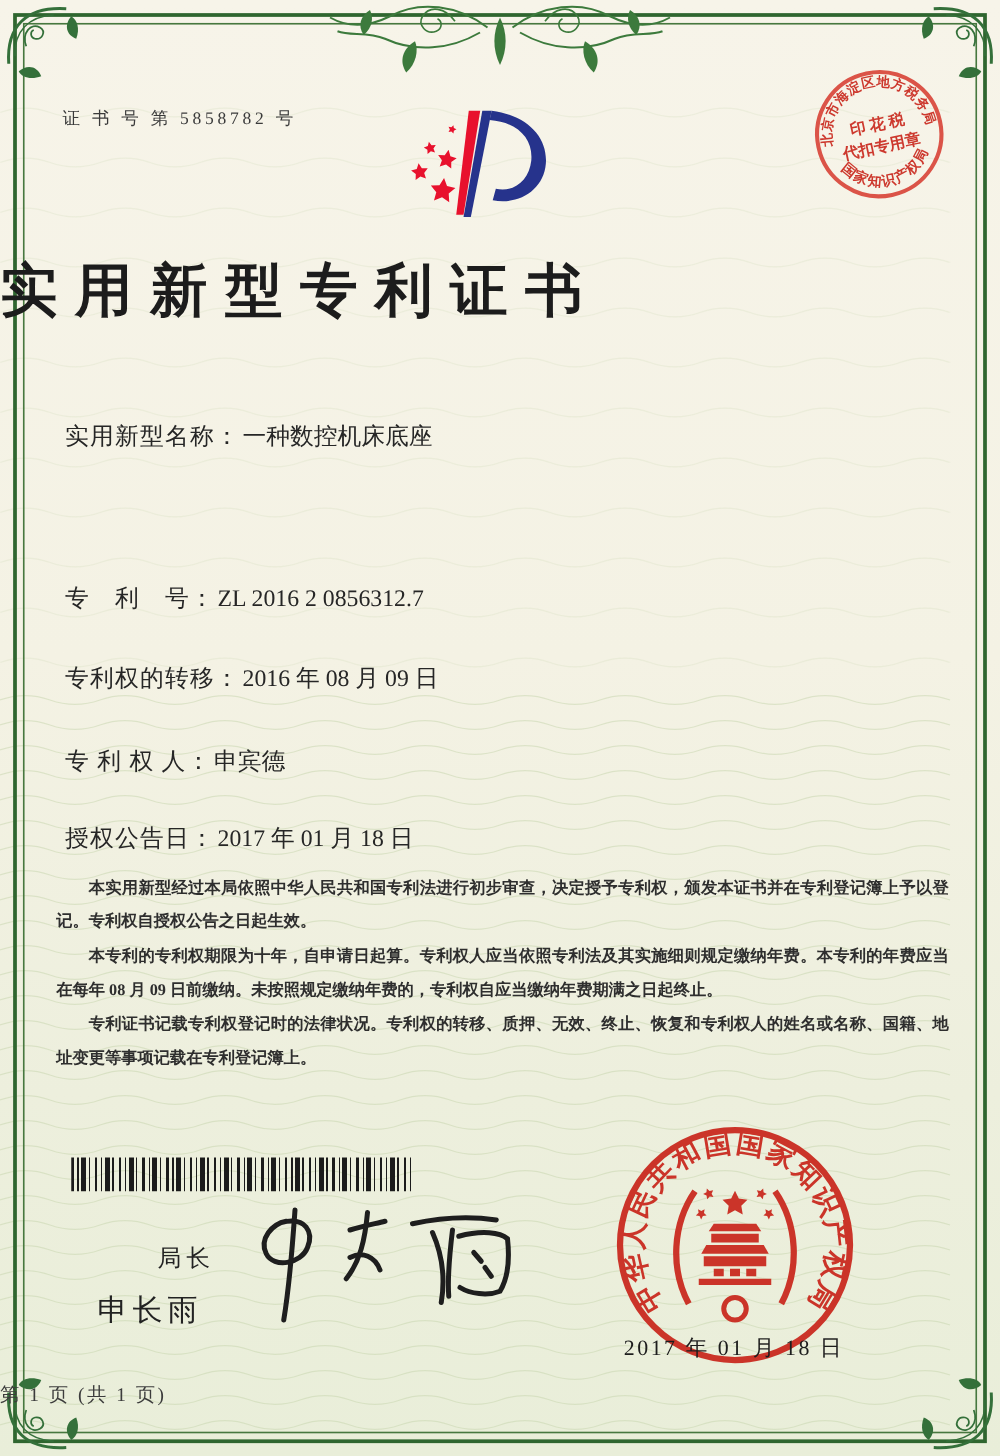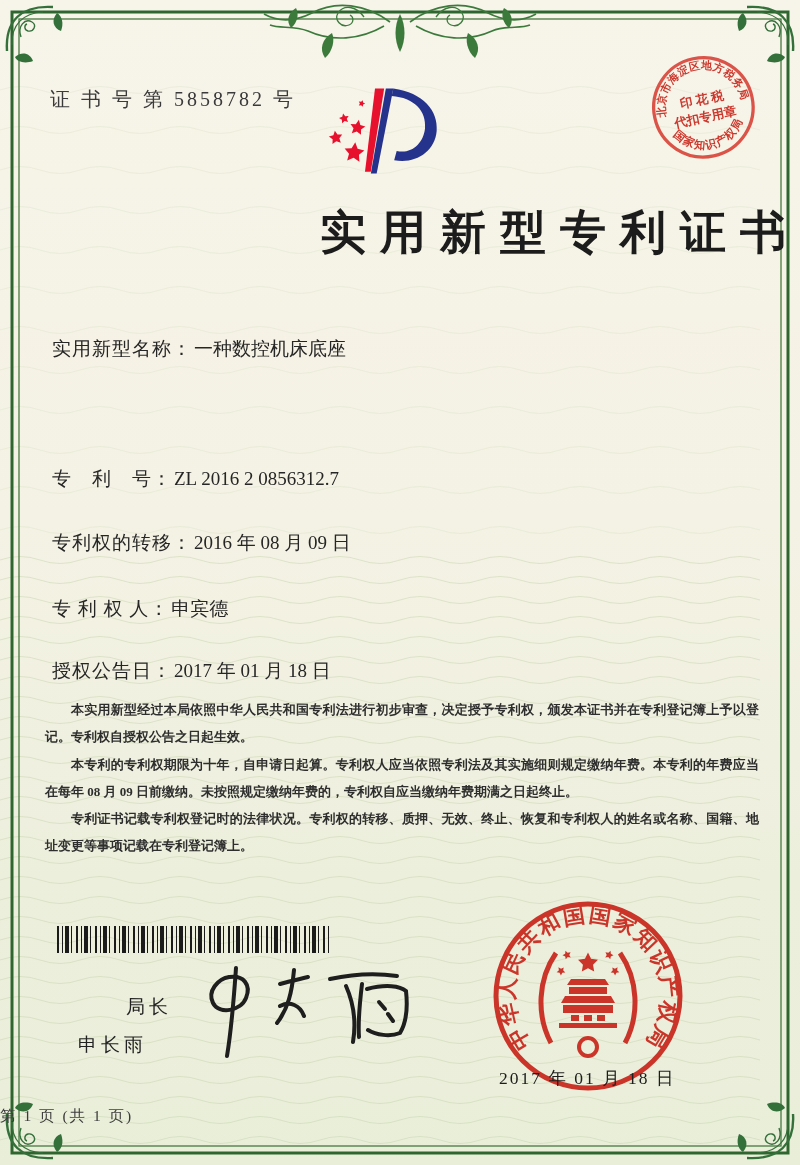--- a/index.html
+++ b/index.html
@@ -4,39 +4,39 @@
 <style>
   html,body{margin:0;padding:0;}
   body{background:#888;font-family:"Liberation Serif","DejaVu Serif",serif;}
   .page{
     position:relative;width:800px;height:1165px;margin:0 auto;overflow:hidden;
     background:linear-gradient(180deg,#f7f4e9 0%,#f4f2e4 45%,#edeFDD 75%,#e9eed9 100%);
   }
   svg{display:block;}
   .bg-waves{position:absolute;left:0;top:0;z-index:0;}
   .frame{position:absolute;left:0;top:0;z-index:1;}
-  .cert-no{position:absolute;left:50px;top:86px;z-index:2;font-size:20px;letter-spacing:3px;color:#3a3a3a;}
+  .cert-no{position:absolute;left:50px;top:86px;z-index:2;font-size:14px;letter-spacing:3px;color:#3a3a3a;}
   .logo{position:absolute;left:320px;top:86px;z-index:2;}
   .tax-stamp{position:absolute;left:628px;top:28px;z-index:3;transform:rotate(-12deg);opacity:.92;}
-  .title{position:absolute;left:0;right:0;top:202px;z-index:2;margin:0;text-align:right;
-         font-size:46px;font-weight:700;letter-spacing:14px;color:#1c1c1c;padding-left:36px;}
+  .title{position:absolute;left:0;right:0;top:202px;z-index:2;margin:0;text-align:left;
+         font-size:46px;font-weight:700;letter-spacing:14px;color:#1c1c1c;}
   .field-row{position:absolute;left:52px;z-index:2;font-size:19px;color:#262626;white-space:nowrap;}
   .field-row .lbl{letter-spacing:1px;margin-top:24px;}
   .field-row .val{margin-left:2px;}
   .paras{position:absolute;left:45px;top:696px;width:714px;z-index:2;}
   .paras p{margin:0;font-size:13px;line-height:2.1;text-indent:2em;color:#2e2e2e;text-align:justify;font-weight:bold;}
   .barcode{position:absolute;left:57px;top:926px;width:272px;height:27px;z-index:2;
     background:repeating-linear-gradient(90deg,
       #1b1b1b 0 2px,transparent 2px 5px,
       #1b1b1b 5px 6px,transparent 6px 8px,
       #1b1b1b 8px 12px,transparent 12px 14px,
       #1b1b1b 14px 15px,transparent 15px 19px);
   }
   .signer-title{position:absolute;left:78px;top:994px;z-index:2;font-size:19px;letter-spacing:4px;color:#222;margin-left:48px;}
-  .signer-name{position:absolute;left:78px;top:1032px;z-index:2;font-size:19px;letter-spacing:4px;color:#222;}
+  .signer-name{position:absolute;left:78px;top:1032px;z-index:2;font-size:24px;letter-spacing:4px;color:#222;}
   .signature{position:absolute;left:195px;top:964px;z-index:2;}
   .main-seal{position:absolute;left:487px;top:893px;z-index:2;opacity:.94;}
   .seal-date{position:absolute;left:499px;top:1066px;z-index:3;font-size:17.5px;letter-spacing:2px;color:#1d1d1d;}
   .page-footer{position:absolute;left:0;right:0;top:1106px;z-index:2;text-align:left;
     font-size:15.5px;letter-spacing:2px;color:#3c3c3c;}
   .seal-red{fill:#c9291e;}
   .seal-red-t{fill:#c9291e;font-weight:700;}
 </style>
 </head>
 <body>

